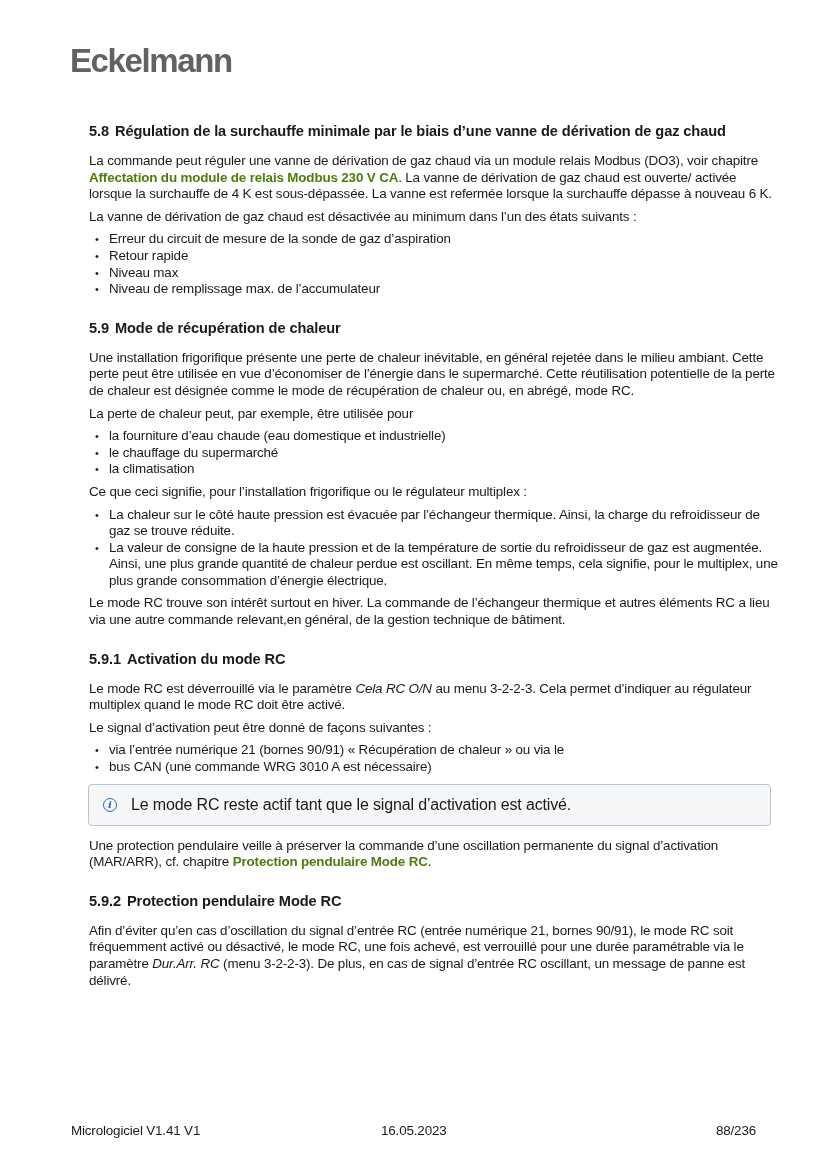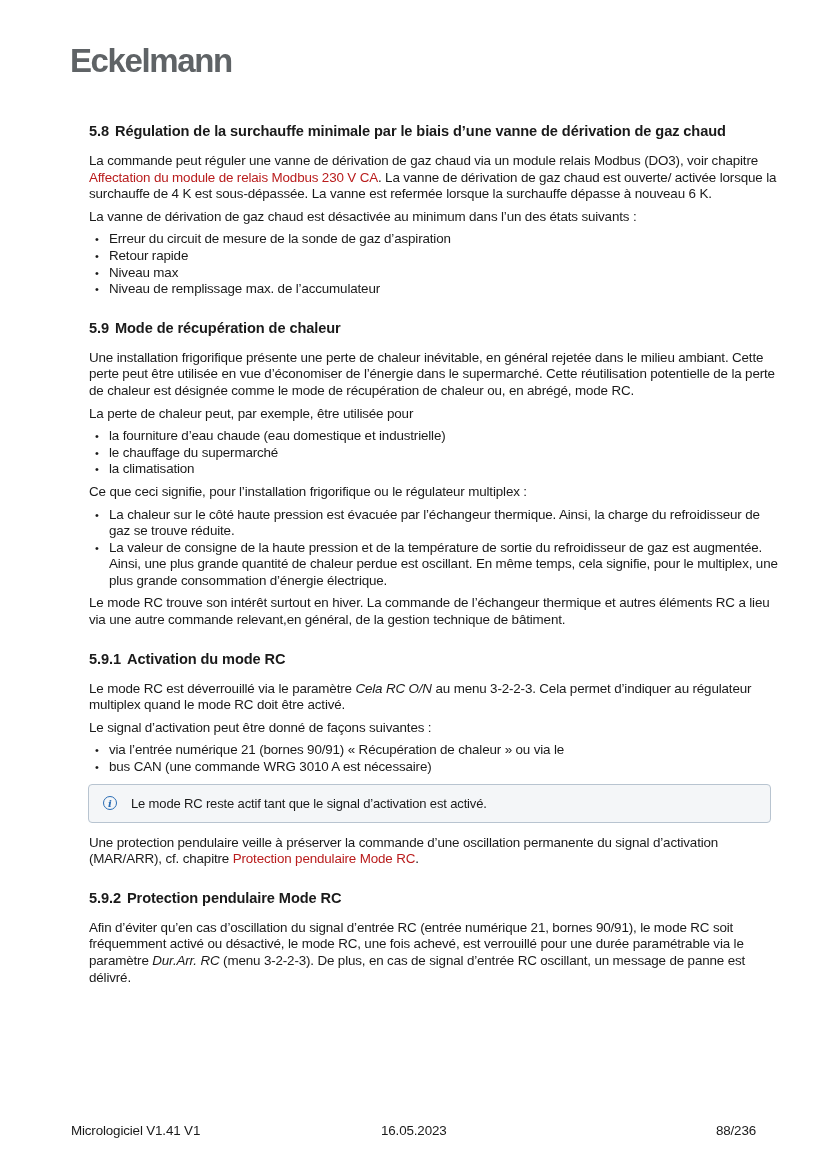--- a/index.html
+++ b/index.html
@@ -22,34 +22,34 @@
       font-size: 13.4px; line-height: 16.6px; margin: 0 0 6px 0; letter-spacing: -0.15px;
     }
     ul { list-style: none; margin: 0 0 6px 0; padding: 0; }
     li {
       font-size: 13.4px; line-height: 16.6px; position: relative; padding-left: 20px;
       letter-spacing: -0.15px;
     }
     li::before {
       content: "\2022"; position: absolute; left: 6px; top: 0; font-size: 11px;
     }
-    a.link { color: #b91c1c; text-decoration: none; }
+    a.link { color: #4d7c0f; text-decoration: none; font-weight: bold; }
     .section { margin-bottom: 22px; }
     .note {
       border: 1px solid #b8c4d0; border-radius: 4px; background: #f4f6f8;
       padding: 11px 14px; margin: 8px 0 12px 0; display: flex; align-items: center;
       width: 683px; box-sizing: border-box; margin-left: -1px;
     }
     .note-icon {
       width: 14px; height: 14px; border: 1.4px solid #2a6db5; border-radius: 50%;
       color: #2a6db5; font-size: 10px; font-weight: 700; display: flex;
       align-items: center; justify-content: center; margin-right: 14px; box-sizing: border-box;
       font-family: "DejaVu Serif", serif; font-style: italic;
     }
-    .note-text { font-size: 13px; letter-spacing: -0.15px; }
+    .note-text { font-size: 16px; letter-spacing: -0.15px; }
     em { font-style: italic; }
     .footer {
       position: absolute; top: 1123px; left: 71px; width: 685px;
       font-size: 13.4px; display: flex; justify-content: space-between; letter-spacing: -0.15px;
     }
     .footer .date { position: absolute; left: 310px; }
   </style>
 </head>
 <body>
 

